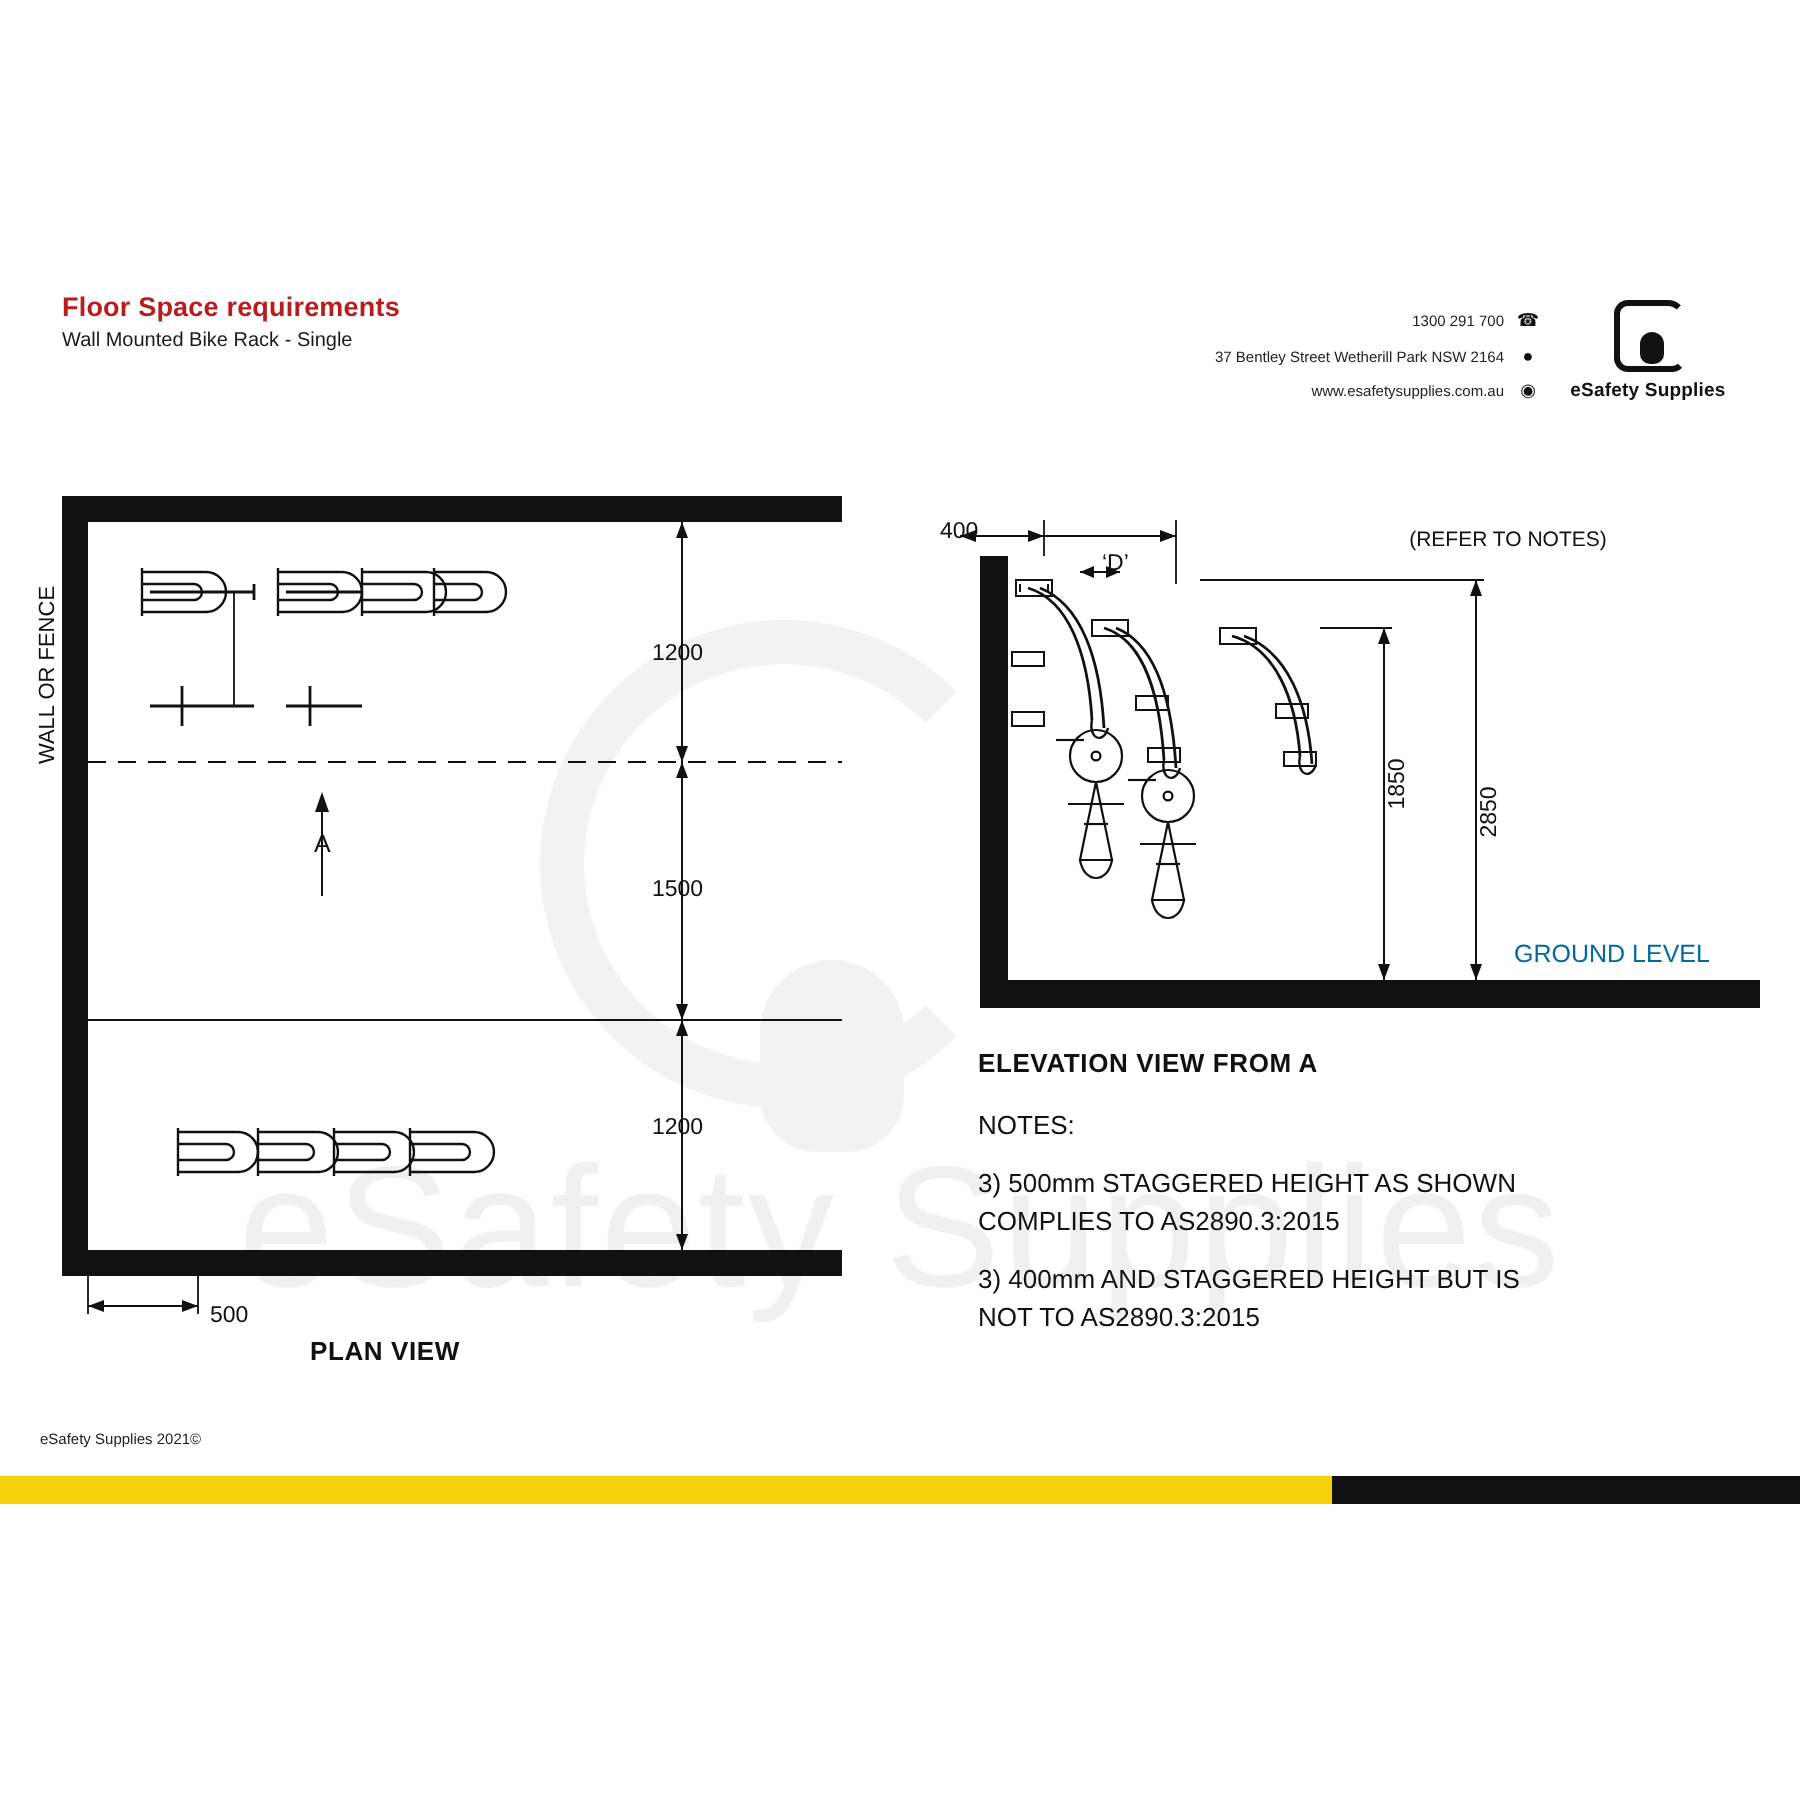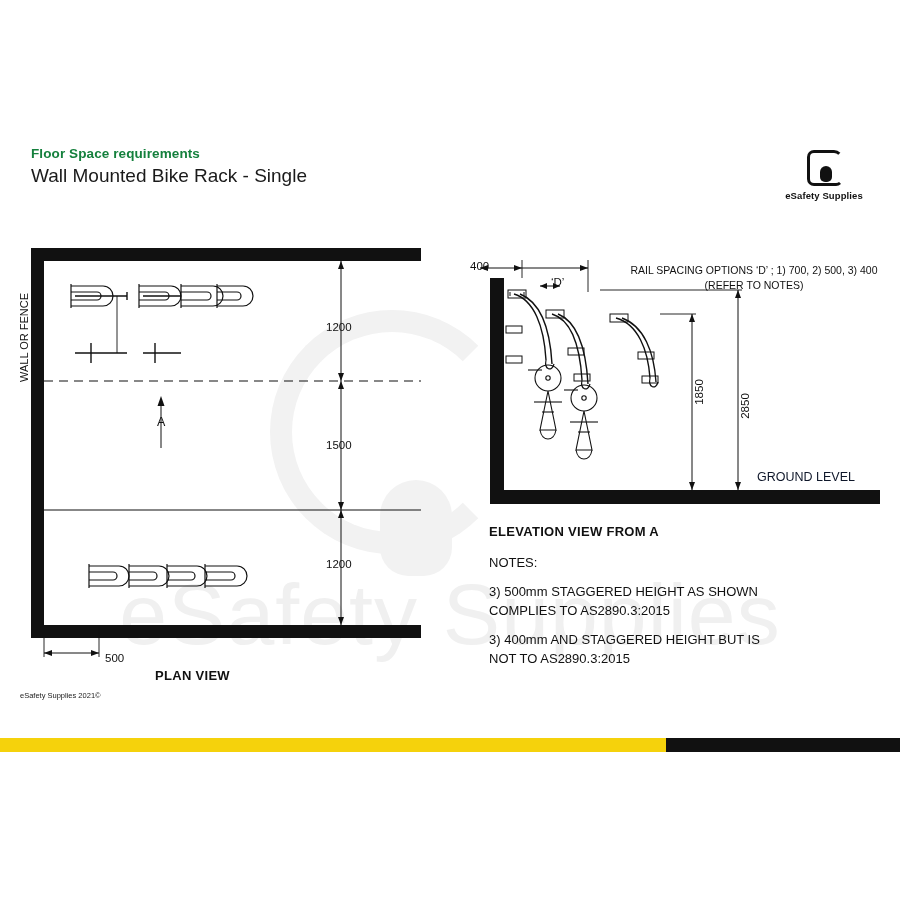--- a/index.html
+++ b/index.html
@@ -22,22 +22,22 @@
     position:absolute; left:0; top:0; width:200px; height:200px;
     border:22px solid #f2f2f2; border-radius:50%; border-right-color:transparent;
   }
   .wm-logo .blob {
     position:absolute; left:110px; top:170px; width:72px; height:96px;
     background:#f2f2f2; border-radius:38px 38px 30px 30px;
   }
 
   
   .title-block { position:absolute; left:31px; top:146px; }
-  .title-1 { color:#15803d; font-size:13.5px; font-weight:bold; letter-spacing:0.1px; }
-  .title-2 { color:#1a1a1a; font-size:19px; margin-top:4px; }
+  .title-1 { color:#b91c1c; font-size:13.5px; font-weight:bold; letter-spacing:0.1px; }
+  .title-2 { color:#1a1a1a; font-size:10px; margin-top:4px; }
 
   .contact { position:absolute; right:130px; top:155px; width:230px; text-align:right; font-size:7.5px; color:#222; line-height:1.55;}
   .contact .row { position:relative; padding-right:18px; margin-bottom:6px; }
   .contact .ci { position:absolute; right:0; top:-1px; width:12px; text-align:center; font-size:9px; color:#111; }
 
   .brand { position:absolute; right:28px; top:150px; width:96px; text-align:center; }
   .brand .mark { position:relative; width:34px; height:34px; margin:0 auto; }
   .brand .mark .outer {
     position:absolute; left:0; top:0; width:30px; height:30px;
     border:3.2px solid #111; border-radius:7px 9px 7px 7px; border-right-color:transparent;
@@ -45,39 +45,39 @@
   .brand .mark .inner {
     position:absolute; left:13px; top:16px; width:12px; height:16px;
     background:#111; border-radius:6px 6px 5px 5px;
   }
   .brand .name { font-size:9.5px; font-weight:bold; margin-top:6px; color:#111; letter-spacing:0.1px;}
 
   
   .footer-bar { position:absolute; left:0; top:738px; width:900px; height:14px; }
   .footer-bar .yellow { position:absolute; left:0; top:0; width:666px; height:14px; background:#f5d20c; }
   .footer-bar .black { position:absolute; left:666px; top:0; width:234px; height:14px; background:#111; }
-  .copyright { position:absolute; left:20px; top:691px; font-size:7.5px; color:#222; }
+  .copyright { position:absolute; left:20px; top:715px; font-size:7.5px; color:#222; }
   .dim-txt { position:absolute; font-size:11.5px; color:#111; }
   .lbl { position:absolute; font-size:11.5px; color:#111; }
 
   svg { overflow:visible; }
   .ln { stroke:#111; fill:none; }
 
   
   #plan { position:absolute; left:31px; top:248px; width:400px; height:400px; }
   .plan-label { position:absolute; left:155px; top:668px; font-size:13px; font-weight:bold; letter-spacing:0.3px; color:#111; }
   .wallfence {
     position:absolute; left:18px; top:382px; font-size:11px; color:#111;
     transform:rotate(-90deg); transform-origin:left top; white-space:nowrap;
   }
 
   
   #elev { position:absolute; left:480px; top:252px; width:400px; height:260px; }
   .elev-label { position:absolute; left:489px; top:524px; font-size:13px; font-weight:bold; letter-spacing:0.3px; color:#111; }
-  .ground-level { position:absolute; left:757px; top:470px; font-size:12.5px; color:#0f172a; }
+  .ground-level { position:absolute; left:757px; top:470px; font-size:12.5px; color:#0369a1; }
   .rail-opt { position:absolute; left:608px; top:263px; width:292px; text-align:center; font-size:10.5px; color:#111; line-height:1.45;}
 
   
   .notes { position:absolute; left:489px; top:553px; font-size:13px; color:#111; line-height:1.5; }
   .notes .h { margin-bottom:9px; }
   .notes p { margin:0 0 9px 0; }
 </style>
 </head>
 <body>
 
@@ -89,20 +89,34 @@
       <div class="blob"></div>
     </div>
   </div>
   <div class="wm-text">eSafety Supplies</div>
 
   <div class="title-block">
     <div class="title-1">Floor Space requirements</div>
     <div class="title-2">Wall Mounted Bike Rack - Single</div>
   </div>
 
+  <div class="contact">
+    <div class="row">
+      <span>1300 291 700</span>
+      <span class="ci">☎</span>
+    </div>
+    <div class="row">
+      <span>37 Bentley Street Wetherill Park NSW 2164</span>
+      <span class="ci">●</span>
+    </div>
+    <div class="row">
+      <span>www.esafetysupplies.com.au</span>
+      <span class="ci">◉</span>
+    </div>
+  </div>
 
   <div class="brand">
     <div class="mark">
       <div class="outer"></div>
       <div class="inner"></div>
     </div>
     <div class="name">eSafety Supplies</div>
   </div>
 
   <div id="plan">
@@ -272,21 +286,20 @@
       </g>
     </svg>
   </div>
 
   <div class="dim-txt" style="left:470px; top:260px;">400</div>
   <div class="dim-txt" style="left:551px; top:276px;">‘D’</div>
   <div class="dim-txt" style="left:686px; top:386px; transform:rotate(-90deg);">1850</div>
   <div class="dim-txt" style="left:732px; top:400px; transform:rotate(-90deg);">2850</div>
   <div class="ground-level">GROUND LEVEL</div>
   <div class="rail-opt">
-    <div>RAIL SPACING OPTIONS ‘D’ ; 1) 700, 2) 500, 3) 400</div>
     <div>(REFER TO NOTES)</div>
   </div>
   <div class="elev-label">ELEVATION VIEW FROM A</div>
 
   <div class="notes">
     <div class="h">NOTES:</div>
     <p>
       <span>3) 500mm STAGGERED HEIGHT AS SHOWN</span><br>
       <span>COMPLIES TO AS2890.3:2015</span>
     </p>

